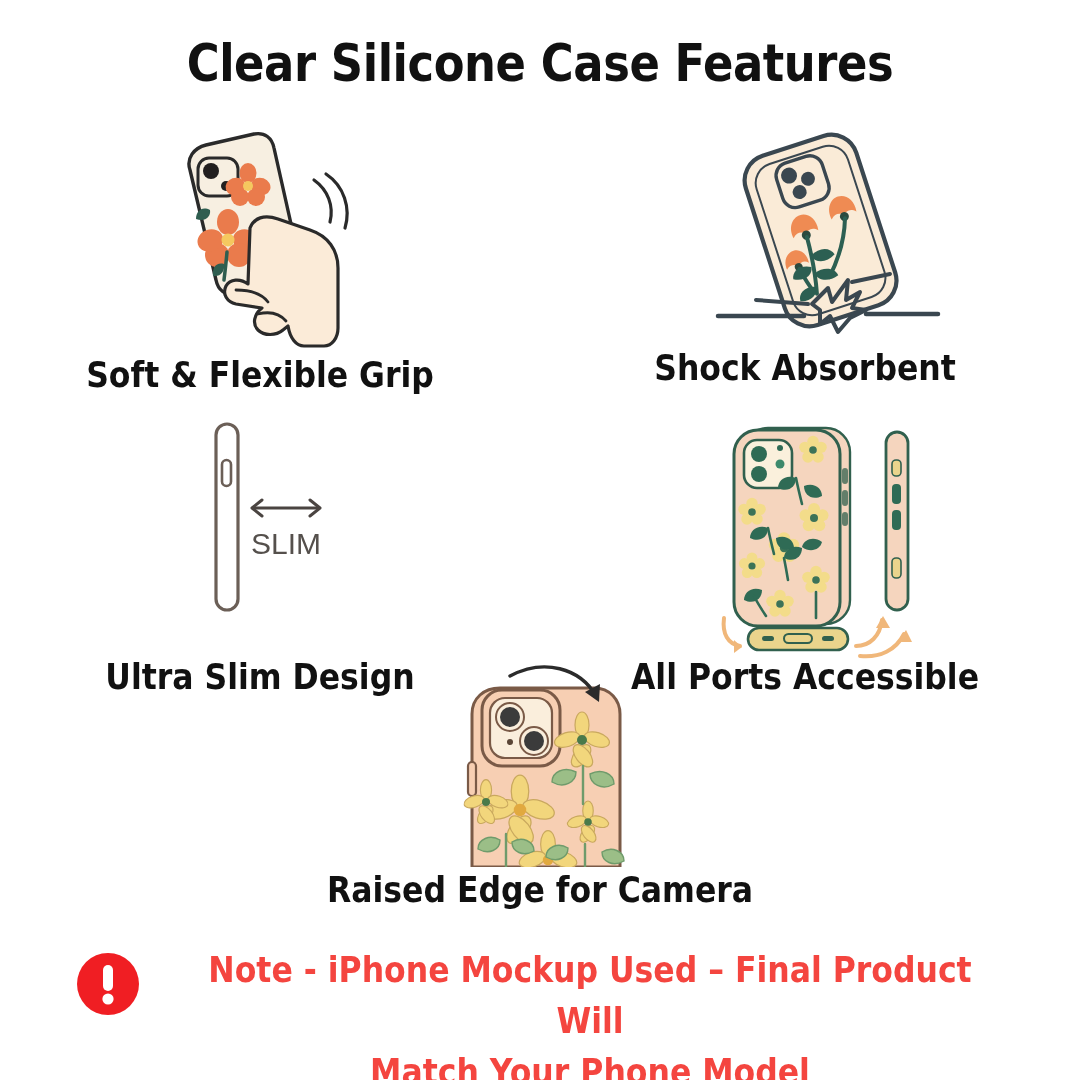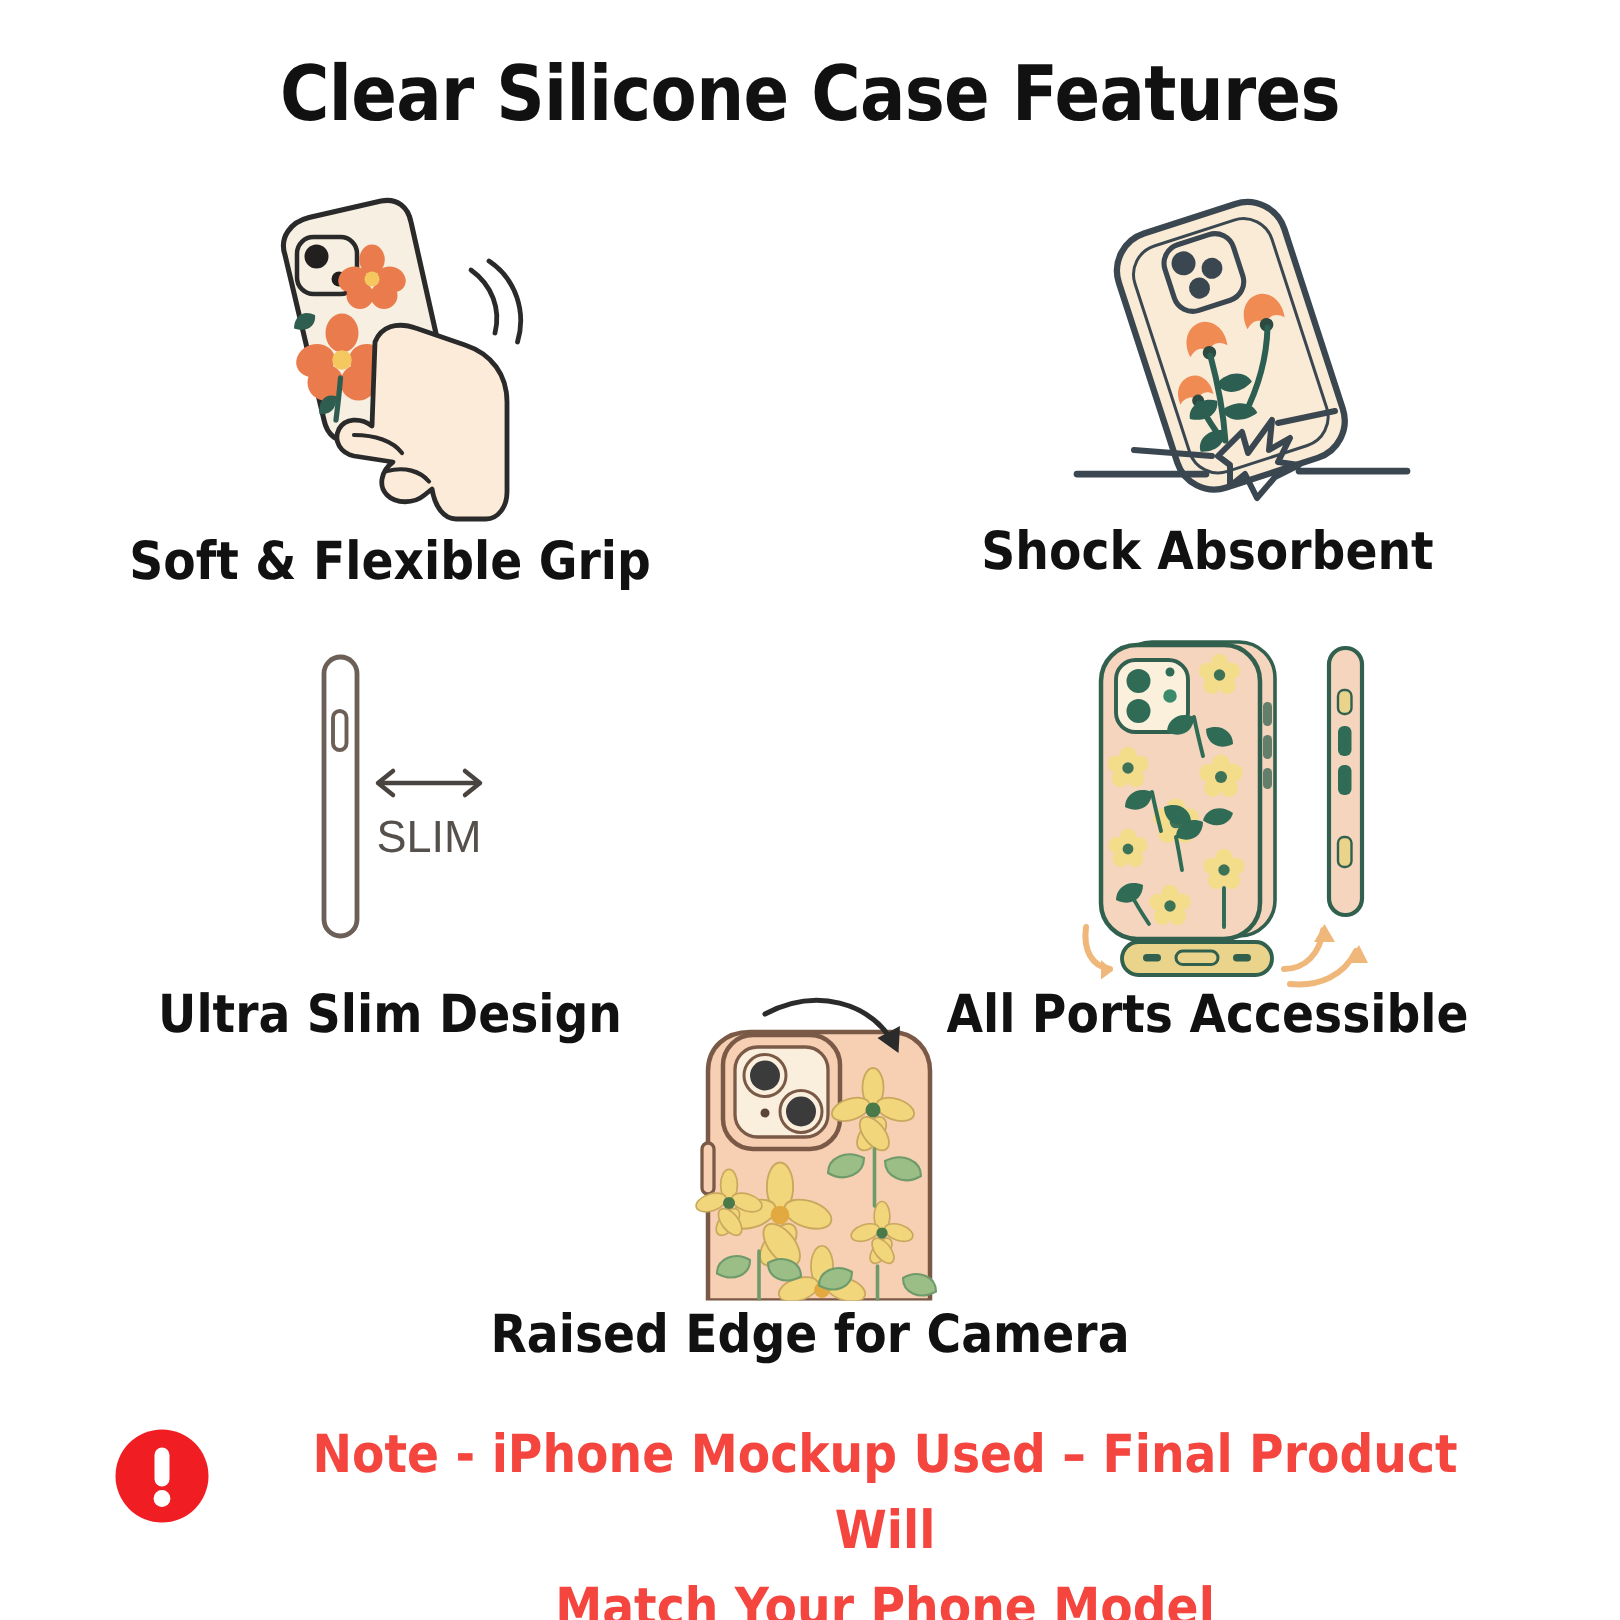--- a/index.html
+++ b/index.html
@@ -46,21 +46,21 @@
   #label-grip   { top: 355px; left: 0;    width: 520px; }
   #label-shock  { top: 348px; left: 545px; width: 520px; }
   #label-slim   { top: 657px; left: 0;    width: 520px; }
   #label-ports  { top: 657px; left: 545px; width: 520px; }
   #label-camera { top: 870px; left: 0;    width: 1080px; }
 
   
   .icon-box { position: absolute; }
   #icon-grip   { top: 118px; left: 128px; width: 260px; height: 230px; }
   #icon-shock  { top: 118px; left: 700px; width: 250px; height: 225px; }
-  #icon-slim   { top: 428px; left: 188px; width: 180px; height: 210px; }
+  #icon-slim   { top: 414px; left: 188px; width: 180px; height: 210px; }
   #icon-ports  { top: 420px; left: 718px; width: 215px; height: 240px; }
   #icon-camera { top: 662px; left: 452px; width: 190px; height: 205px; }
 
   
   #note-wrap {
     position: absolute;
     top: 945px;
     left: 0;
     width: 956px;
     height: 110px;

